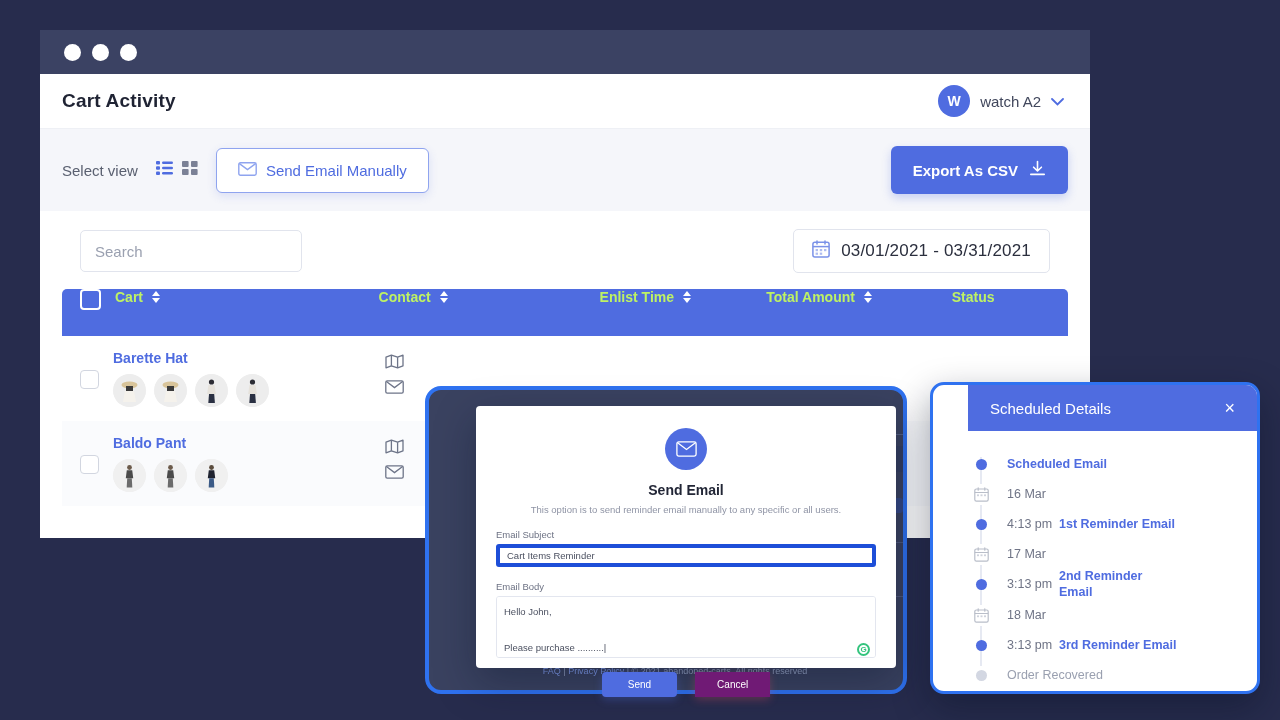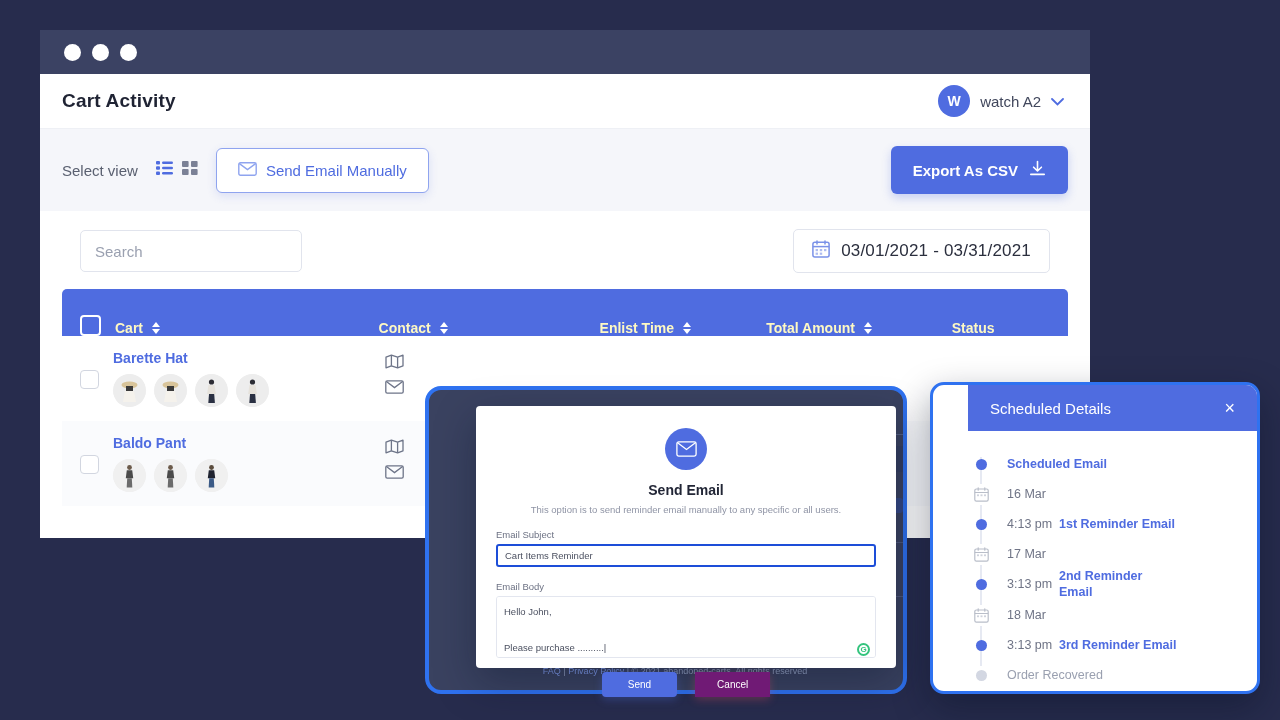--- a/index.html
+++ b/index.html
@@ -77,22 +77,22 @@
   .search-input::placeholder { color: #9aa0b0; }
   .date-box {
     display: flex; align-items: center; gap: 11px;
     border: 1px solid #e1e4ed; border-radius: 5px; height: 44px; padding: 0 18px;
     background: #fff; cursor: pointer;
   }
   .date-text { font-size: 17px; color: #2b2f3e; letter-spacing: .2px; }
 
   
   .thead {
-    display: flex; align-items: flex-end; background: #4f6ce0;
-    height: 47px; border-radius: 5px 5px 0 0; padding-left: 18px; color: #fef9c3;
+    display: flex; align-items: flex-start; background: #4f6ce0;
+    height: 47px; border-radius: 5px 5px 0 0; padding-left: 18px; color: #bef264;
   }
   .th { font-size: 14px; font-weight: bold; display: flex; align-items: center; gap: 9px; }
   .chk-head {
     width: 21px; height: 21px; border: 2px solid #fff; border-radius: 4px;
     background: transparent; margin-right: 14px; flex: none; cursor: pointer;
   }
   .sort { display: inline-flex; flex-direction: column; gap: 2px; }
   .sort i { width: 0; height: 0; border-left: 4px solid transparent; border-right: 4px solid transparent; display: block; }
   .sort .up { border-bottom: 5px solid #fff; }
   .sort .dn { border-top: 5px solid #fff; }
@@ -138,21 +138,21 @@
     padding: 18px 20px 0 20px;
   }
   .modal-icon {
     width: 42px; height: 42px; border-radius: 50%; background: #4f6ce0;
     margin: 4px auto 0 auto; display: flex; align-items: center; justify-content: center;
   }
   .modal-title { text-align: center; font-size: 14px; font-weight: bold; color: #222636; margin-top: 12px; }
   .modal-sub { text-align: center; font-size: 9.5px; color: #8f94a5; margin-top: 6px; }
   .field-label { font-size: 9.5px; color: #6d7284; margin: 14px 0 4px 0; }
   .field-input {
-    width: 100%; height: 23px; border: 2px solid #1d4ed8; border-radius: 3px;
+    width: 100%; height: 23px; border: 4px solid #1d4ed8; border-radius: 3px;
     font-size: 9.5px; color: #4b5060; padding: 0 7px; background: #fff;
     font-family: "Liberation Sans", sans-serif;
   }
   .field-body {
     width: 100%; height: 62px; border: 1px solid #e3e6ef; border-radius: 3px;
     font-size: 9.5px; color: #4b5060; padding: 6px 7px; line-height: 1.9;
     resize: none; background: #fff; font-family: "Liberation Sans", sans-serif;
     position: relative;
   }
   .body-wrap { position: relative; }

